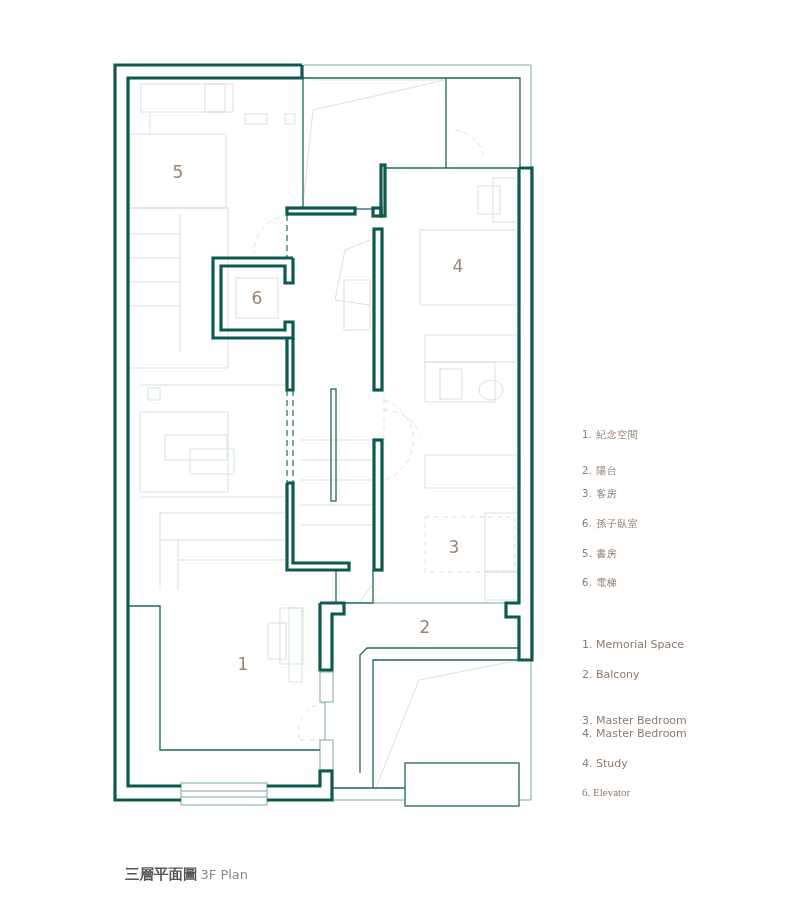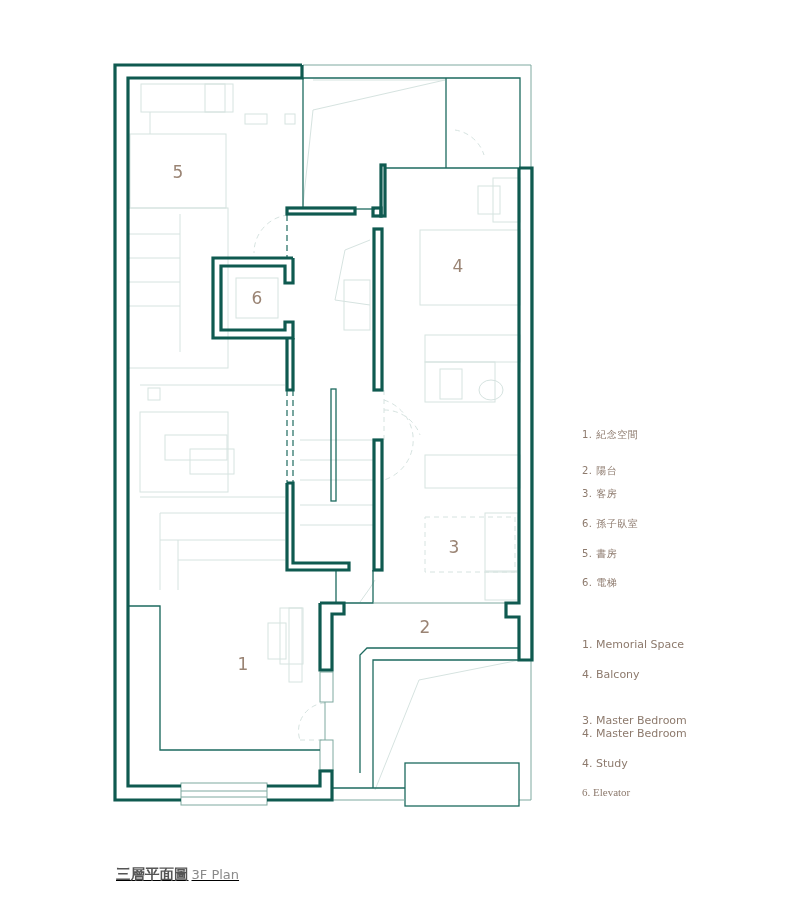--- a/index.html
+++ b/index.html
@@ -9,21 +9,21 @@
   .wall-thin { fill:none; stroke:#1d6a5f; stroke-width:1.3; }
   .wall-light { fill:none; stroke:#7fa9a0; stroke-width:1; }
   .furn { fill:none; stroke:#d6e3e0; stroke-width:1; }
   .dash { fill:none; stroke:#d6e3e0; stroke-width:1; stroke-dasharray:5 4; }
   .dash-wall { fill:none; stroke:#1d6a5f; stroke-width:1.2; stroke-dasharray:6 4; }
   .roomnum { fill:#9a8474; font-size:17px; font-family:"DejaVu Sans", sans-serif; }
   .legend { position:absolute; left:582px; color:#8d7a6d; }
   .legend .item { position:absolute; left:0; white-space:nowrap; }
   .legend-zh .item { font-size:10px; letter-spacing:0.5px; }
   .legend-en .item { font-size:11px; }
-  .caption { position:absolute; left:116px; top:864px; white-space:nowrap;text-decoration:underline; }
+  .caption { position:absolute; left:125px; top:864px; white-space:nowrap; }
   .caption .zh { color:#555555; font-size:14.5px; font-weight:bold; }
   .caption .en { color:#8a8a8a; font-size:13px; margin-left:3px; }
 </style>
 </head>
 <body>
 
 <svg id="plan" width="800" height="914" viewBox="0 0 800 914">
 
   <g>
     <rect class="furn" x="141" y="84" width="92" height="28"></rect>
@@ -156,21 +156,21 @@
   <div class="item" style="top:0px;">1. 紀念空間</div>
   <div class="item" style="top:36px;">2. 陽台</div>
   <div class="item" style="top:59px;">3. 客房</div>
   <div class="item" style="top:89px;">6. 孫子臥室</div>
   <div class="item" style="top:119px;text-align:right;">5. 書房</div>
   <div class="item" style="top:148px;">6. 電梯</div>
 </div>
 
 <div class="legend legend-en" style="top:638px;">
   <div class="item" style="top:0px;">1. Memorial Space</div>
-  <div class="item" style="top:30px;">4. Balcony</div>
+  <div class="item" style="top:30px;">2. Balcony</div>
   <div class="item" style="top:76px;">3. Master Bedroom</div>
   <div class="item" style="top:89px;">4. Master Bedroom</div>
   <div class="item" style="top:119px;">4. Study</div>
   <div class="item" style="top:148px;font-family:Liberation Serif, serif;">6. Elevator</div>
 </div>
 
 <div class="caption">
   <span class="zh">三層平面圖</span><span class="en">3F Plan</span>
 </div>
 

